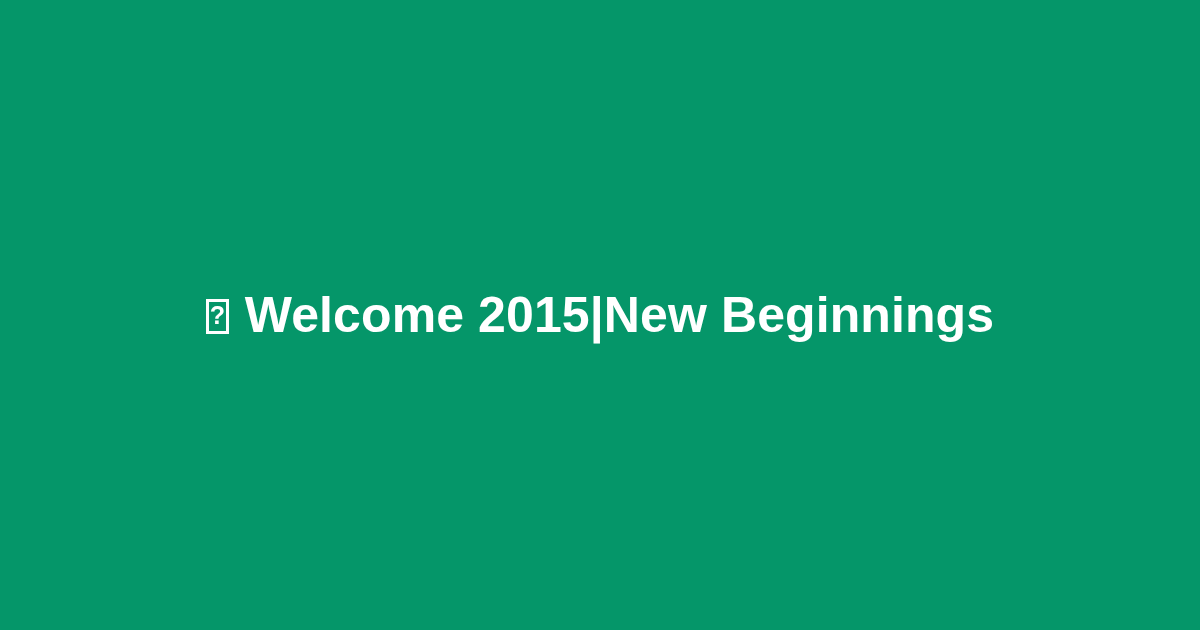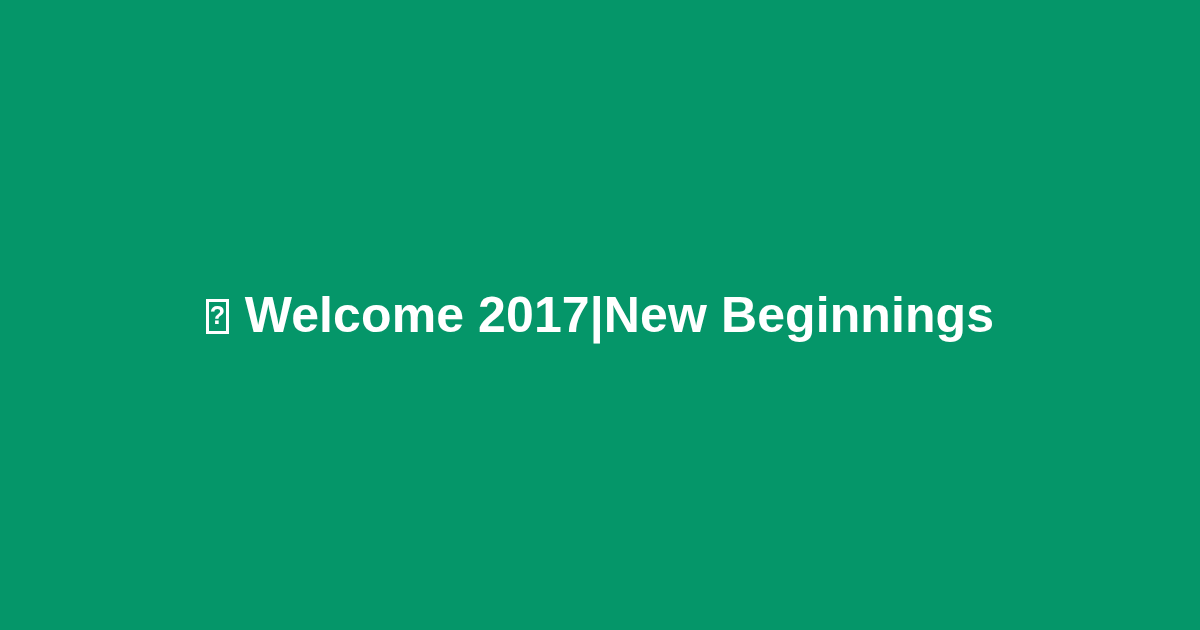--- a/index.html
+++ b/index.html
@@ -78,17 +78,17 @@
 <body>
 
 <div class="og-card">
 
   <div class="headline">
 
     <span class="tofu-glyph">
       <span class="tofu-mark">?</span>
     </span>
 
-    <span class="headline-text">Welcome 2017|New Beginnings</span>
+    <span class="headline-text">Welcome 2015|New Beginnings</span>
 
   </div>
 
 </div>
 
 </body></html>

